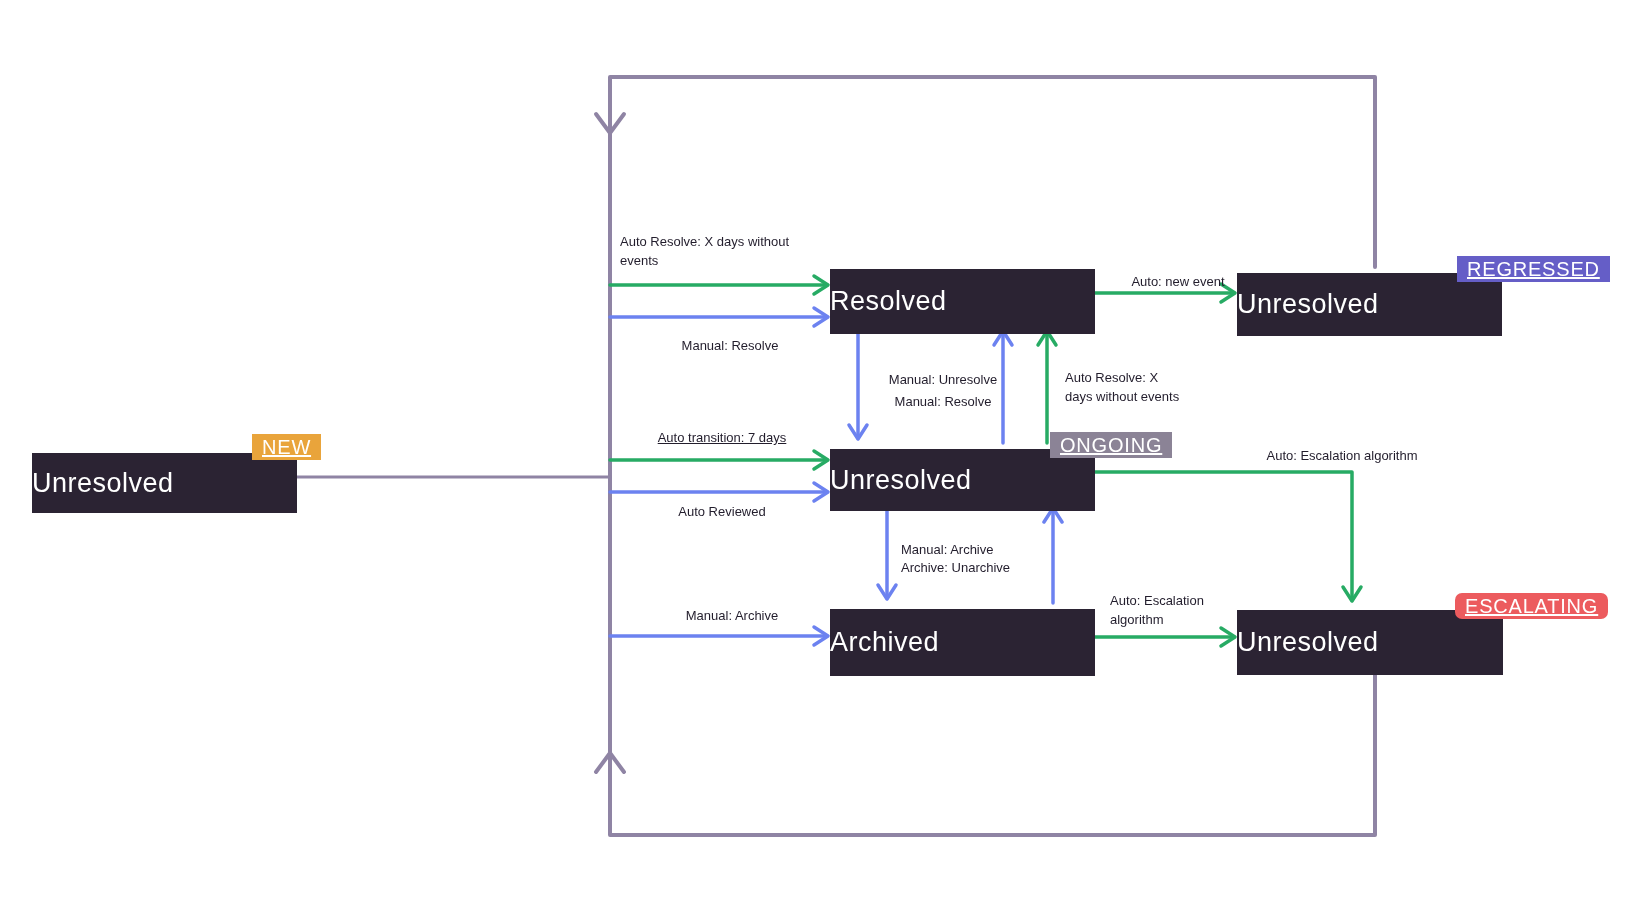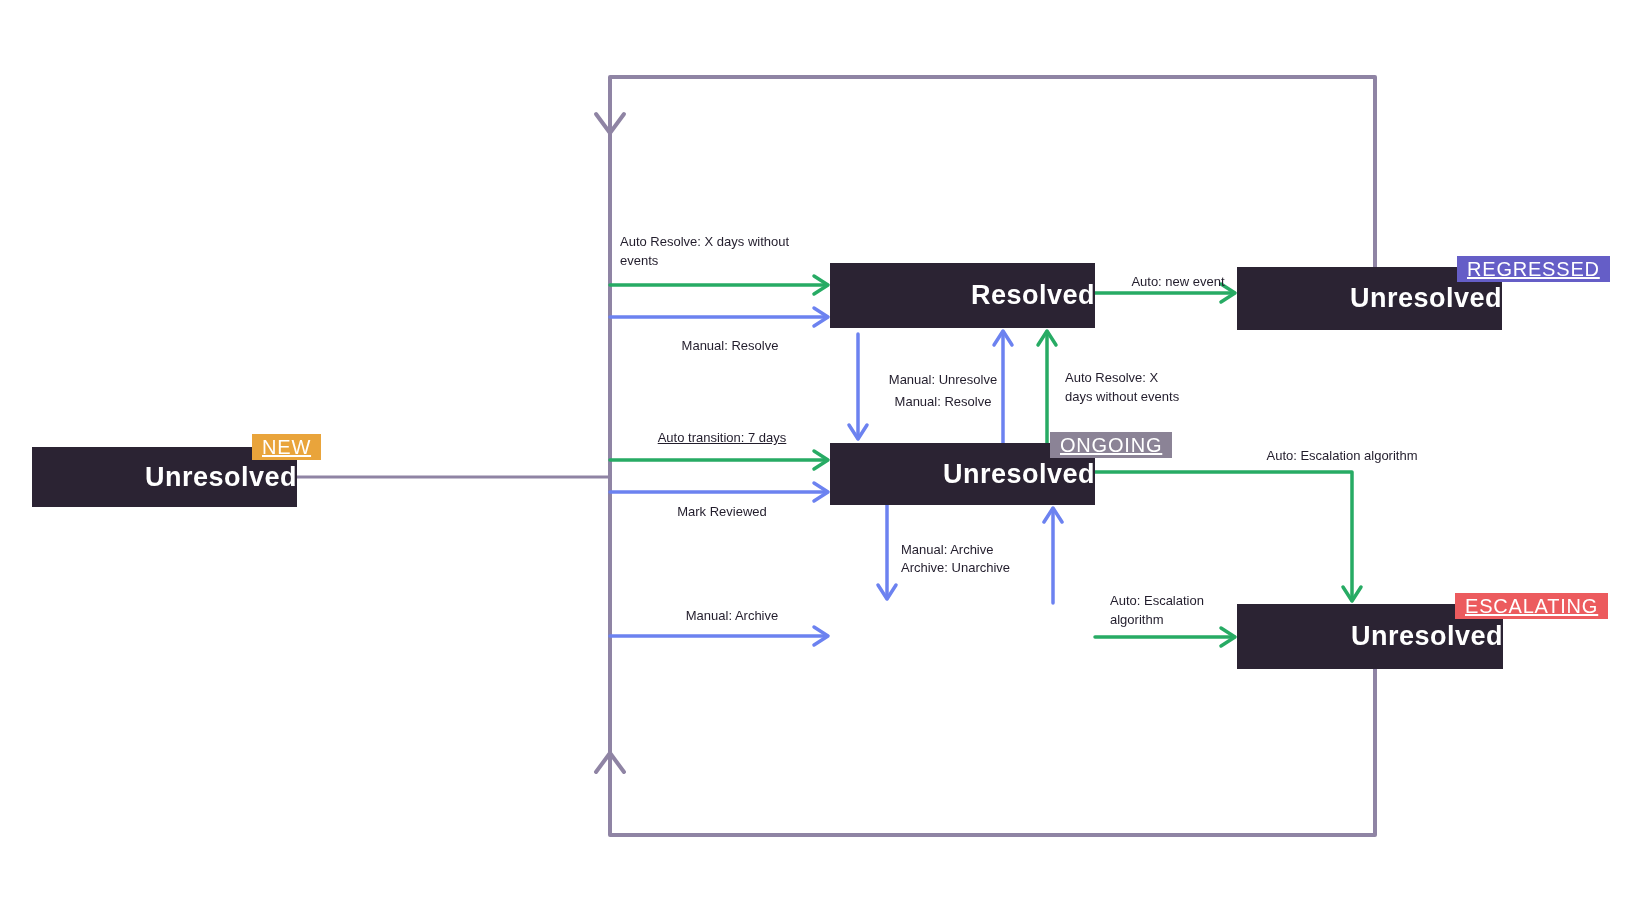--- a/index.html
+++ b/index.html
@@ -17,22 +17,22 @@
   .edge{fill:none;stroke-linecap:round;stroke-linejoin:round;}
   .edge-green{stroke:var(--green);stroke-width:3.5;}
   .edge-blue{stroke:var(--blue);stroke-width:3.5;}
   .edge-loop{stroke:var(--loop);stroke-width:4;}
   .edge-loop-thin{stroke:var(--loop);stroke-width:3;}
   .mk{fill:none;stroke-width:3.5;stroke-linecap:round;stroke-linejoin:round;}
   .mk-green{stroke:var(--green);}
   .mk-blue{stroke:var(--blue);}
   .node{
     position:absolute;background:var(--node-fill);color:var(--node-text);
-    display:flex;align-items:center;justify-content:flex-end;
-    font-size:27px;font-weight:700;letter-spacing:.5px;z-index:2;
+    display:flex;align-items:center;justify-content:flex-start;
+    font-size:27px;font-weight:400;letter-spacing:.5px;z-index:2;margin-top:6px;
   }
   .badge{
     position:absolute;color:var(--badge-text);font-size:20px;font-weight:500;
     letter-spacing:.8px;line-height:26px;padding:0 10px;z-index:3;white-space:nowrap;text-decoration:underline;
   }
   .lbl{
     position:absolute;color:var(--label-text);font-size:13px;font-weight:500;
     line-height:19px;z-index:1;
   }
   .lbl.center{text-align:center;padding-left:12px;}
@@ -88,33 +88,36 @@
   <div class="node" style="left:1237px;top:267px;width:265px;height:63px;">
     <span>Unresolved</span>
   </div>
   <div class="badge" style="left:1457px;top:256px;background:var(--badge-regressed);">REGRESSED</div>
 
   <div class="node" style="left:830px;top:443px;width:265px;height:62px;">
     <span>Unresolved</span>
   </div>
   <div class="badge" style="left:1050px;top:432px;background:var(--badge-ongoing);">ONGOING</div>
 
+  <div class="node" style="left:830px;top:603px;width:265px;height:67px;">
+    <span>Archived</span>
+  </div>
 
   <div class="node" style="left:1237px;top:604px;width:266px;height:65px;">
     <span>Unresolved</span>
   </div>
-  <div class="badge" style="left:1455px;top:593px;background:var(--badge-escalating);">ESCALATING</div>
+  <div class="badge" style="left:1455px;top:593px;background:var(--badge-escalating);border-radius:7px;">ESCALATING</div>
 
   <div class="lbl" style="left:620px;top:232px;width:210px;">Auto Resolve: X days without events</div>
   <div class="lbl center" style="left:640px;top:336px;width:156px;">Manual: Resolve</div>
   <div class="lbl center" style="left:866px;top:370px;width:130px;">Manual: Unresolve</div>
   <div class="lbl center" style="left:866px;top:392px;width:130px;">Manual: Resolve</div>
   <div class="lbl" style="left:1065px;top:368px;width:122px;">Auto Resolve: X days without events</div>
   <div class="lbl center" style="left:1095px;top:272px;width:142px;">Auto: new event</div>
   <div class="lbl center" style="left:610px;top:428px;width:200px;text-decoration:underline;">Auto transition: 7 days</div>
-  <div class="lbl center" style="left:610px;top:502px;width:200px;">Mark Reviewed</div>
+  <div class="lbl center" style="left:610px;top:502px;width:200px;">Auto Reviewed</div>
   <div class="lbl center" style="left:1230px;top:446px;width:200px;">Auto: Escalation algorithm</div>
   <div class="lbl" style="left:901px;top:540px;width:160px;">Manual: Archive</div>
   <div class="lbl" style="left:901px;top:558px;width:160px;">Archive: Unarchive</div>
   <div class="lbl center" style="left:610px;top:606px;width:220px;">Manual: Archive</div>
   <div class="lbl" style="left:1110px;top:591px;width:120px;">Auto: Escalation algorithm</div>
 
 </div>
 
 </body></html>

